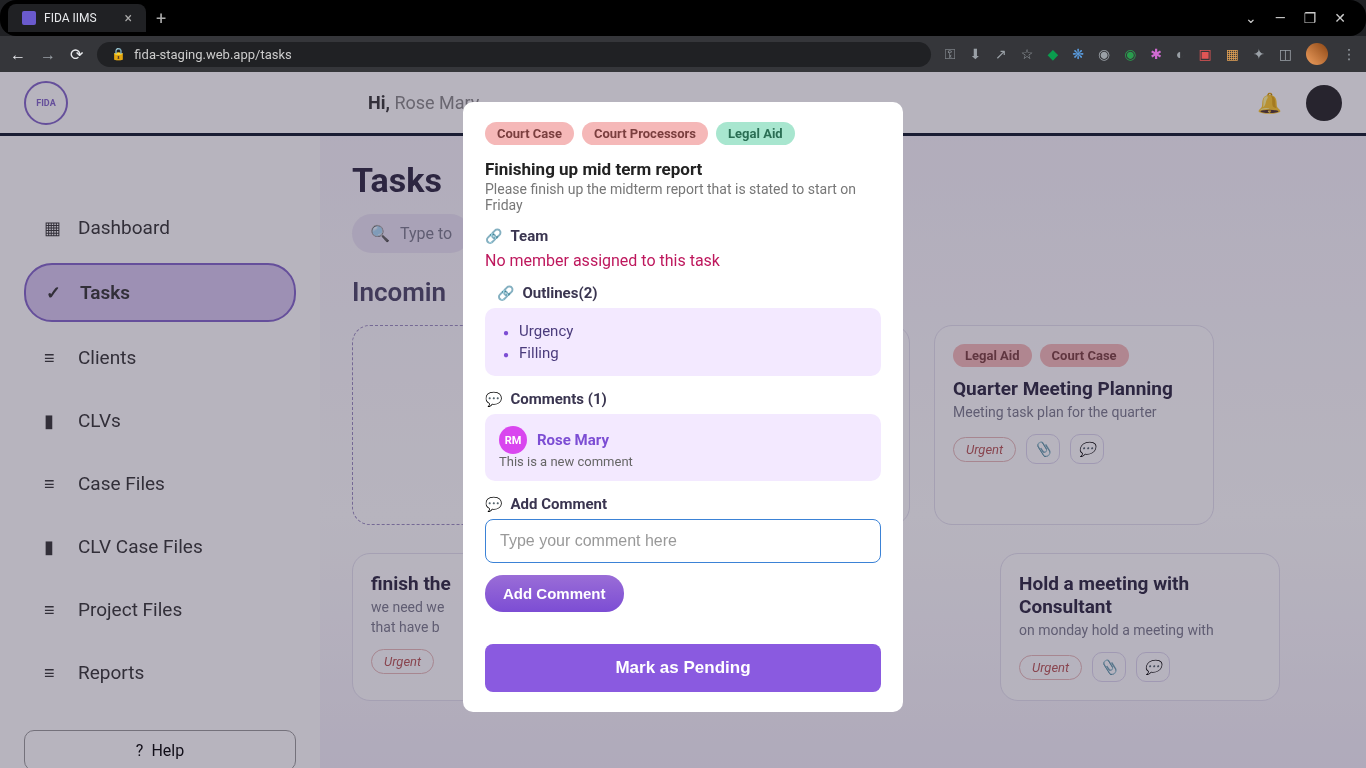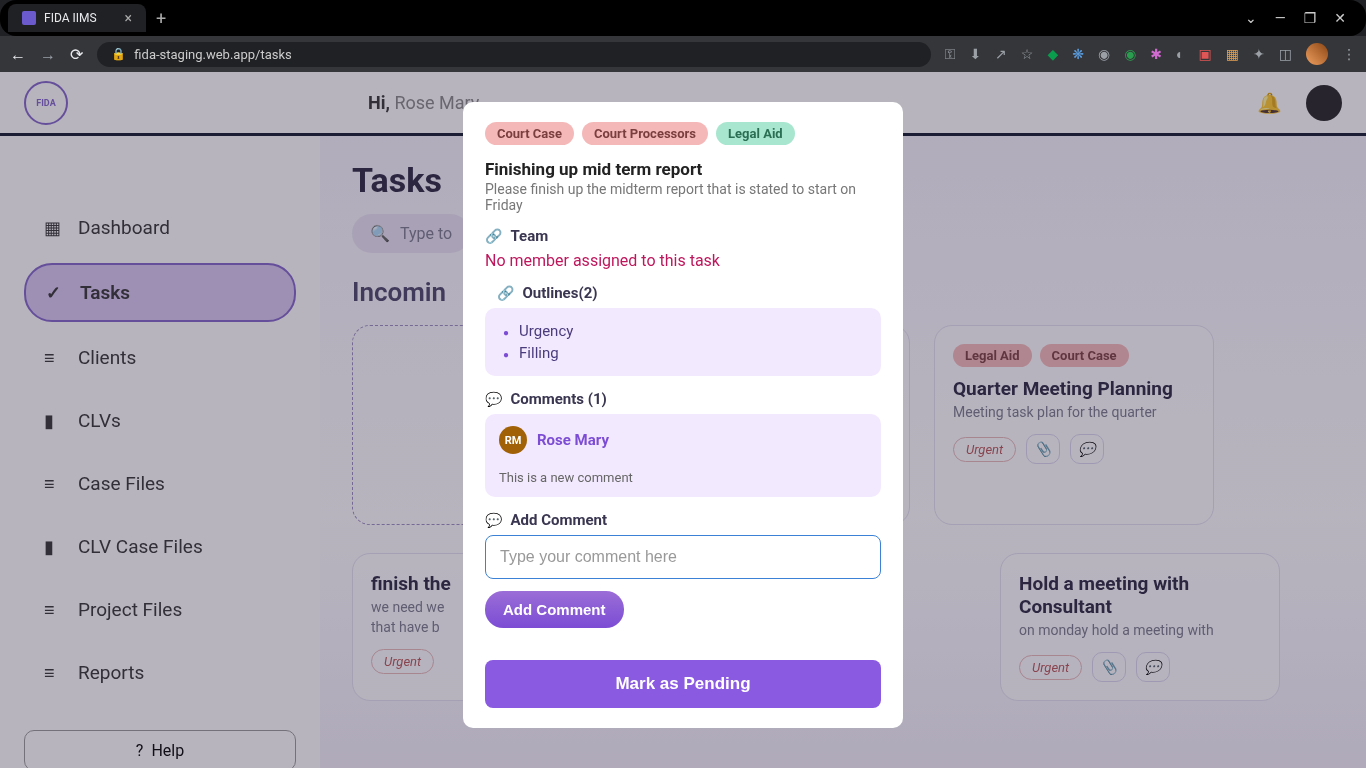--- a/index.html
+++ b/index.html
@@ -75,23 +75,23 @@
 .sect { margin-bottom: 14px; }
 .sect-head { display: flex; align-items: center; gap: 8px; font-weight: 700; color: #3a3550; margin-bottom: 6px; font-size: 15px; }
 .link-ic { color: #888; font-size: 14px; }
 .sect-body { font-size: 16px; color: #be185d; padding-left: 0px; }
 .outlines-box { background: #f3e9ff; border-radius: 10px; padding: 12px 18px; }
 .outlines-box ul { list-style: none; }
 .outlines-box li { color: #4a3b7c; font-size: 15px; padding: 2px 0; }
 .outlines-box li::before { content: "●"; color: #7c4dd4; margin-right: 10px; font-size: 10px; vertical-align: middle; }
 .comment-box { background: #f3e9ff; border-radius: 10px; padding: 12px 14px; }
 .comment-head { display: flex; align-items: center; gap: 10px; }
-.c-avatar { width: 28px; height: 28px; border-radius: 50%; background: #a16207; color: #fff; font-size: 11px; font-weight: 700; display:flex; align-items:center; justify-content:center; }
+.c-avatar { width: 28px; height: 28px; border-radius: 50%; background: #d946ef; color: #fff; font-size: 11px; font-weight: 700; display:flex; align-items:center; justify-content:center; }
 .c-name { color: #7c4dd4; font-weight: 700; font-size: 15px; }
-.c-text { font-size: 13px; color: #666; margin-top: 16px; }
+.c-text { font-size: 13px; color: #666; margin-top: 0; }
 .comment-input { width: 100%; padding: 12px 14px; border: 1.5px solid #3b82d6; border-radius: 8px; font-size: 16px; color: #333; outline: none; }
 .comment-input::placeholder { color: #999; }
 .btn-purple { background: linear-gradient(180deg,#9a6dd7,#7c4dd4); color: #fff; border: none; border-radius: 18px; padding: 10px 18px; font-size: 15px; font-weight: 600; cursor: pointer; margin-top: 12px; }
 .btn-pending { width: 100%; background: #8a5ae0; color: #fff; border: none; border-radius: 8px; padding: 14px; font-size: 17px; font-weight: 600; cursor: pointer; margin-top: 18px; }
 
 .row2 { margin-top: 28px; }
 </style>
 </head>
 <body>
 

